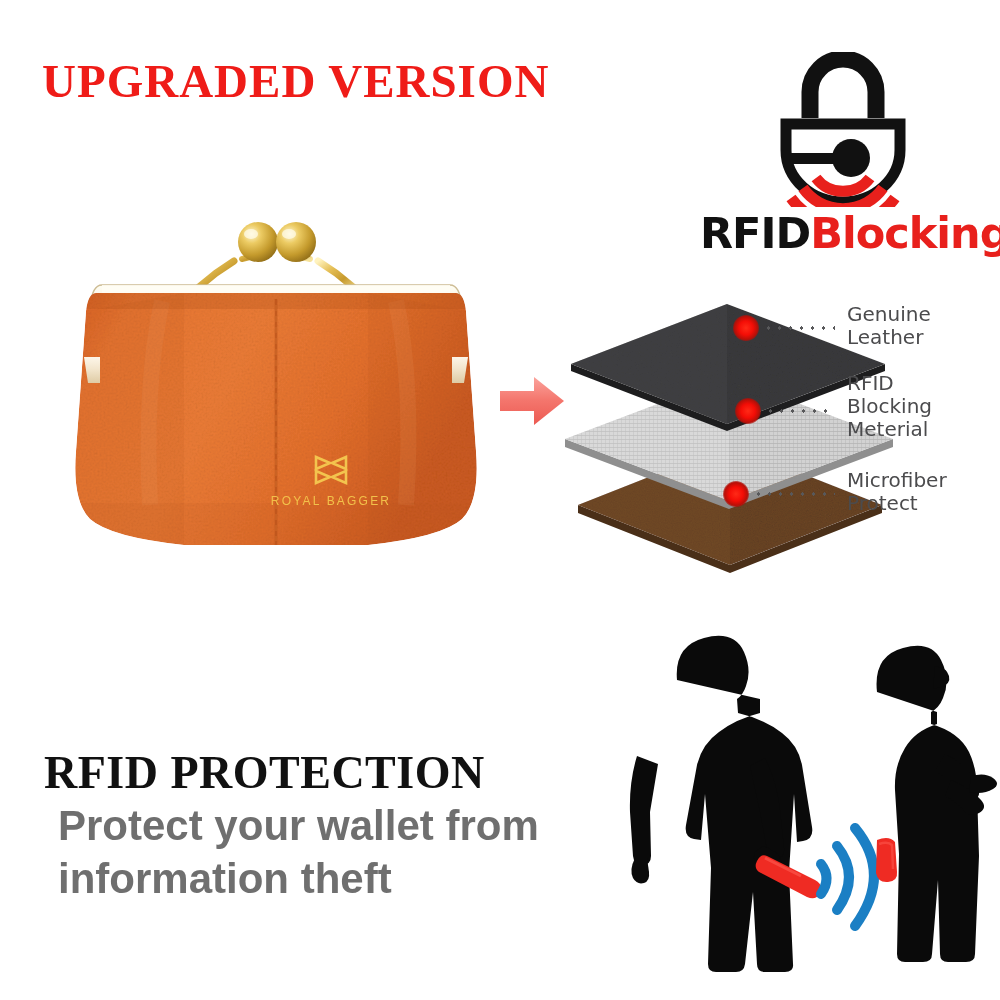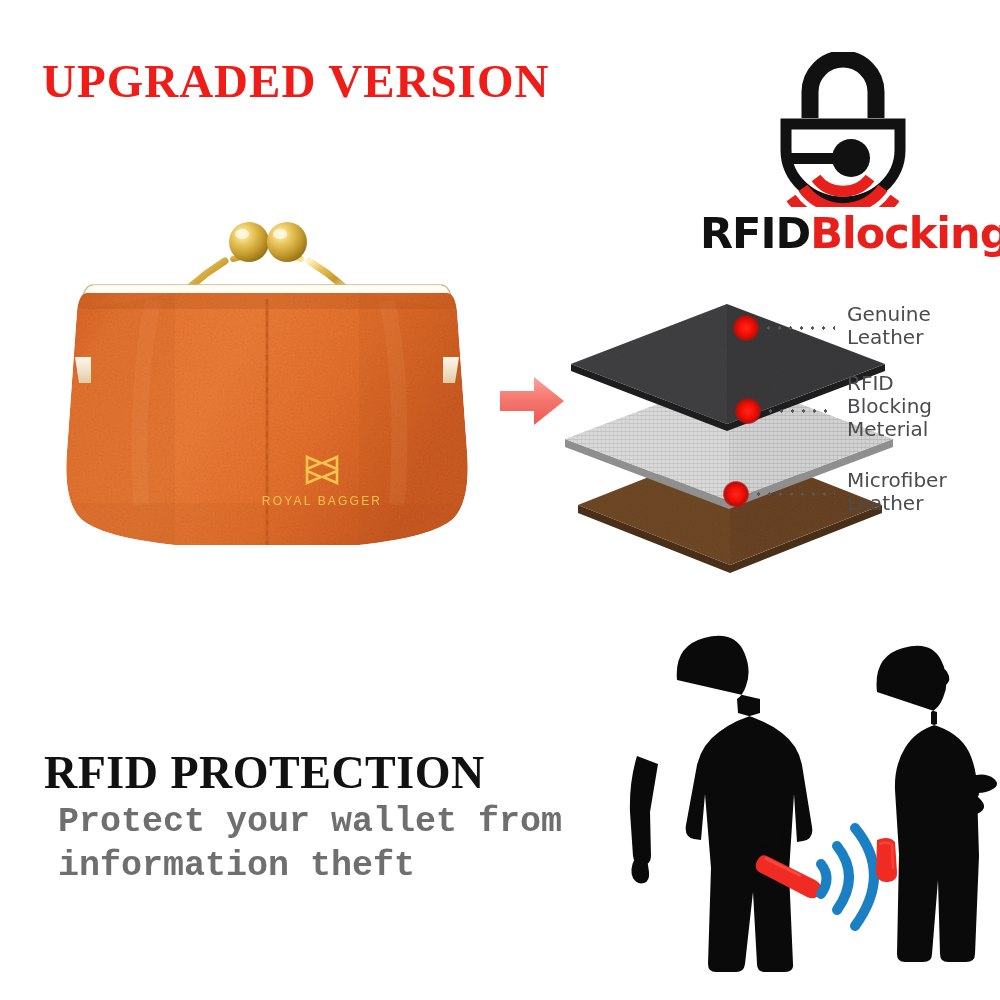--- a/index.html
+++ b/index.html
@@ -31,21 +31,21 @@
     position:absolute;left:0;top:160px;width:285px;
     text-align:left;
     font-family:"DejaVu Sans","Liberation Sans",sans-serif;
     font-size:43px;font-weight:700;line-height:1;
     white-space:nowrap;
   }
   .rfid-word .k-dark{color:#111111;letter-spacing:-1px;}
   .rfid-word .k-red{color:#e8201c;letter-spacing:-1px;}
 
   
-  .wallet{position:absolute;left:57px;top:215px;width:420px;height:360px;}
+  .wallet{position:absolute;left:66px;top:215px;width:420px;height:360px;}
 
   
   .layers{position:absolute;left:495px;top:285px;width:505px;height:295px;}
   .layer-arrow{position:absolute;left:3px;top:88px;width:68px;height:56px;}
   .sheet{position:absolute;}
   .sheet svg{display:block;overflow:visible;}
   .dot{position:absolute;width:26px;height:26px;border-radius:50%;
        background:radial-gradient(circle at 50% 50%, #ff2a17 0%, #f40d06 38%, #b81008 62%, rgba(150,10,5,0.25) 78%, rgba(150,10,5,0) 100%);}
   .leader{position:absolute;height:4px;
     background-image:radial-gradient(circle, #58585a 0 1.6px, rgba(0,0,0,0) 1.8px);
@@ -59,22 +59,22 @@
 
   
   .promo-title{
     position:absolute;left:44px;top:750px;
     font-family:"Liberation Serif", serif;
     font-size:46px;font-weight:700;color:#111;
     letter-spacing:0.5px;white-space:nowrap;line-height:1;
   }
   .promo-sub{
     position:absolute;left:58px;top:800px;width:520px;
-    font-family:Liberation Mono, monospace;
-    font-size:35px;font-weight:700;color:#6f6f6f;
+    font-family:Liberation Sans, sans-serif;
+    font-size:42px;font-weight:700;color:#6f6f6f;
     line-height:1.26;
   }
 
   
   .scene{position:absolute;left:615px;top:608px;width:385px;height:375px;}
   .scene svg{display:block;}
 </style>
 </head>
 <body>
 
@@ -281,21 +281,21 @@
 
     <div class="dot" style="left:228px;top:196px;"></div>
     <div class="leader" style="left:258px;top:207px;width:82px;"></div>
 
     <div class="lyr-label" style="left:352px;top:18px;">Genuine
 Leather</div>
     <div class="lyr-label" style="left:352px;top:87px;">RFID
 Blocking
 Meterial</div>
     <div class="lyr-label" style="left:352px;top:184px;">Microfiber
-Leather</div>
+Protect</div>
   </div>
 
   <div class="promo-title">RFID PROTECTION</div>
   <div class="promo-sub">Protect your wallet from information theft</div>
 
   <div class="scene">
     <svg width="385" height="375" viewBox="0 0 385 375">
 
       <g fill="#0a0a0a">
         <path d="M62 72

